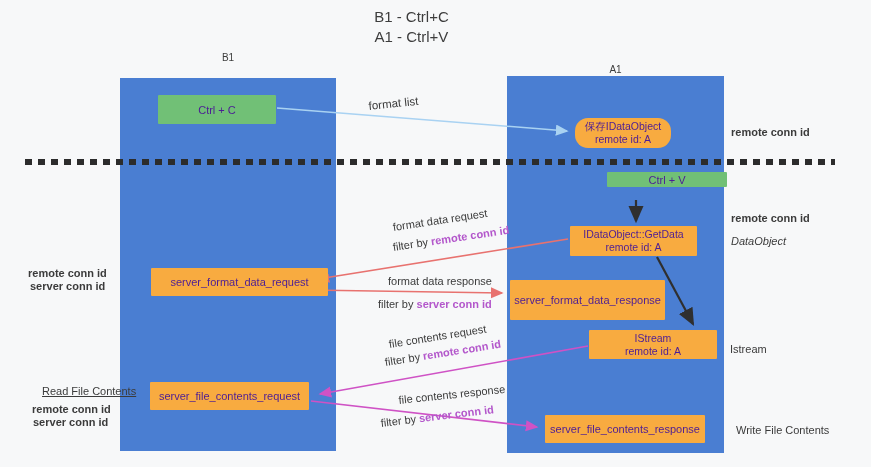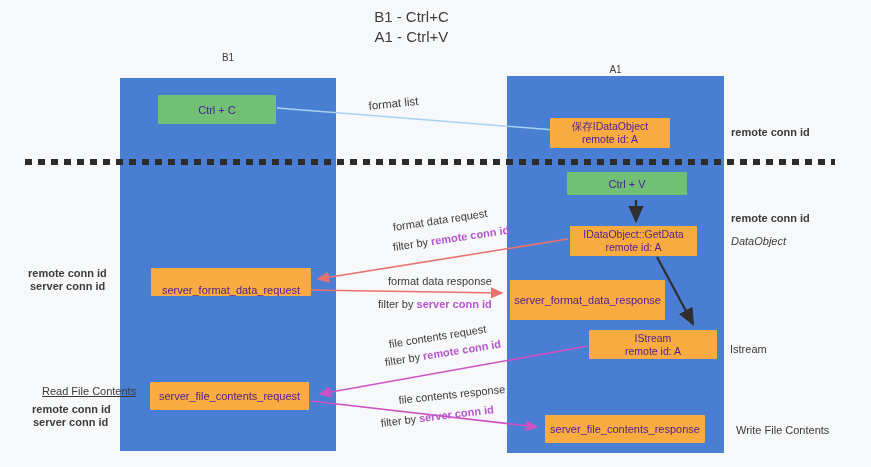--- a/index.html
+++ b/index.html
@@ -80,35 +80,35 @@
     <line x1="568" y1="239" x2="318" y2="279" stroke="#e8726f" stroke-width="1.6" marker-end="url(#mRed)"></line>
     <line x1="309" y1="290" x2="502" y2="293" stroke="#e8726f" stroke-width="1.6" marker-end="url(#mRed)"></line>
     <line x1="588" y1="346" x2="320" y2="394" stroke="#cf52c5" stroke-width="1.6" marker-end="url(#mMag)"></line>
     <line x1="311" y1="401" x2="537" y2="427" stroke="#cf52c5" stroke-width="1.6" marker-end="url(#mMag)"></line>
   </svg>
 
   <div class="box green" style="left:158px; top:95px; width:118px; height:29px;">
     <span class="single">Ctrl + C</span>
   </div>
 
-  <div class="box orange" style="left:550px; top:118px; width:120px; height:30px;">
+  <div class="box orange" style="left:575px; top:118px; width:96px; height:30px;border-radius:13px;">
     <span class="l1">保存IDataObject</span>
     <span class="l2">remote id: A</span>
   </div>
 
-  <div class="box green" style="left:567px; top:172px; width:120px; height:23px;">
+  <div class="box green" style="left:607px; top:172px; width:120px; height:15px;">
     <span class="single">Ctrl + V</span>
   </div>
 
   <div class="box orange" style="left:570px; top:226px; width:127px; height:30px;">
     <span class="l1">IDataObject::GetData</span>
     <span class="l2">remote id: A</span>
   </div>
 
-  <div class="box orange" style="left:151px; top:268px; width:160px; height:28px;justify-content:flex-end;">
+  <div class="box orange" style="left:151px; top:268px; width:177px; height:28px;">
     <span class="single">server_format_data_request</span>
   </div>
 
   <div class="box orange" style="left:510px; top:280px; width:155px; height:40px;">
     <span class="single">server_format_data_response</span>
   </div>
 
   <div class="box orange" style="left:589px; top:330px; width:128px; height:29px;">
     <span class="l1">IStream</span>
     <span class="l2">remote id: A</span>

